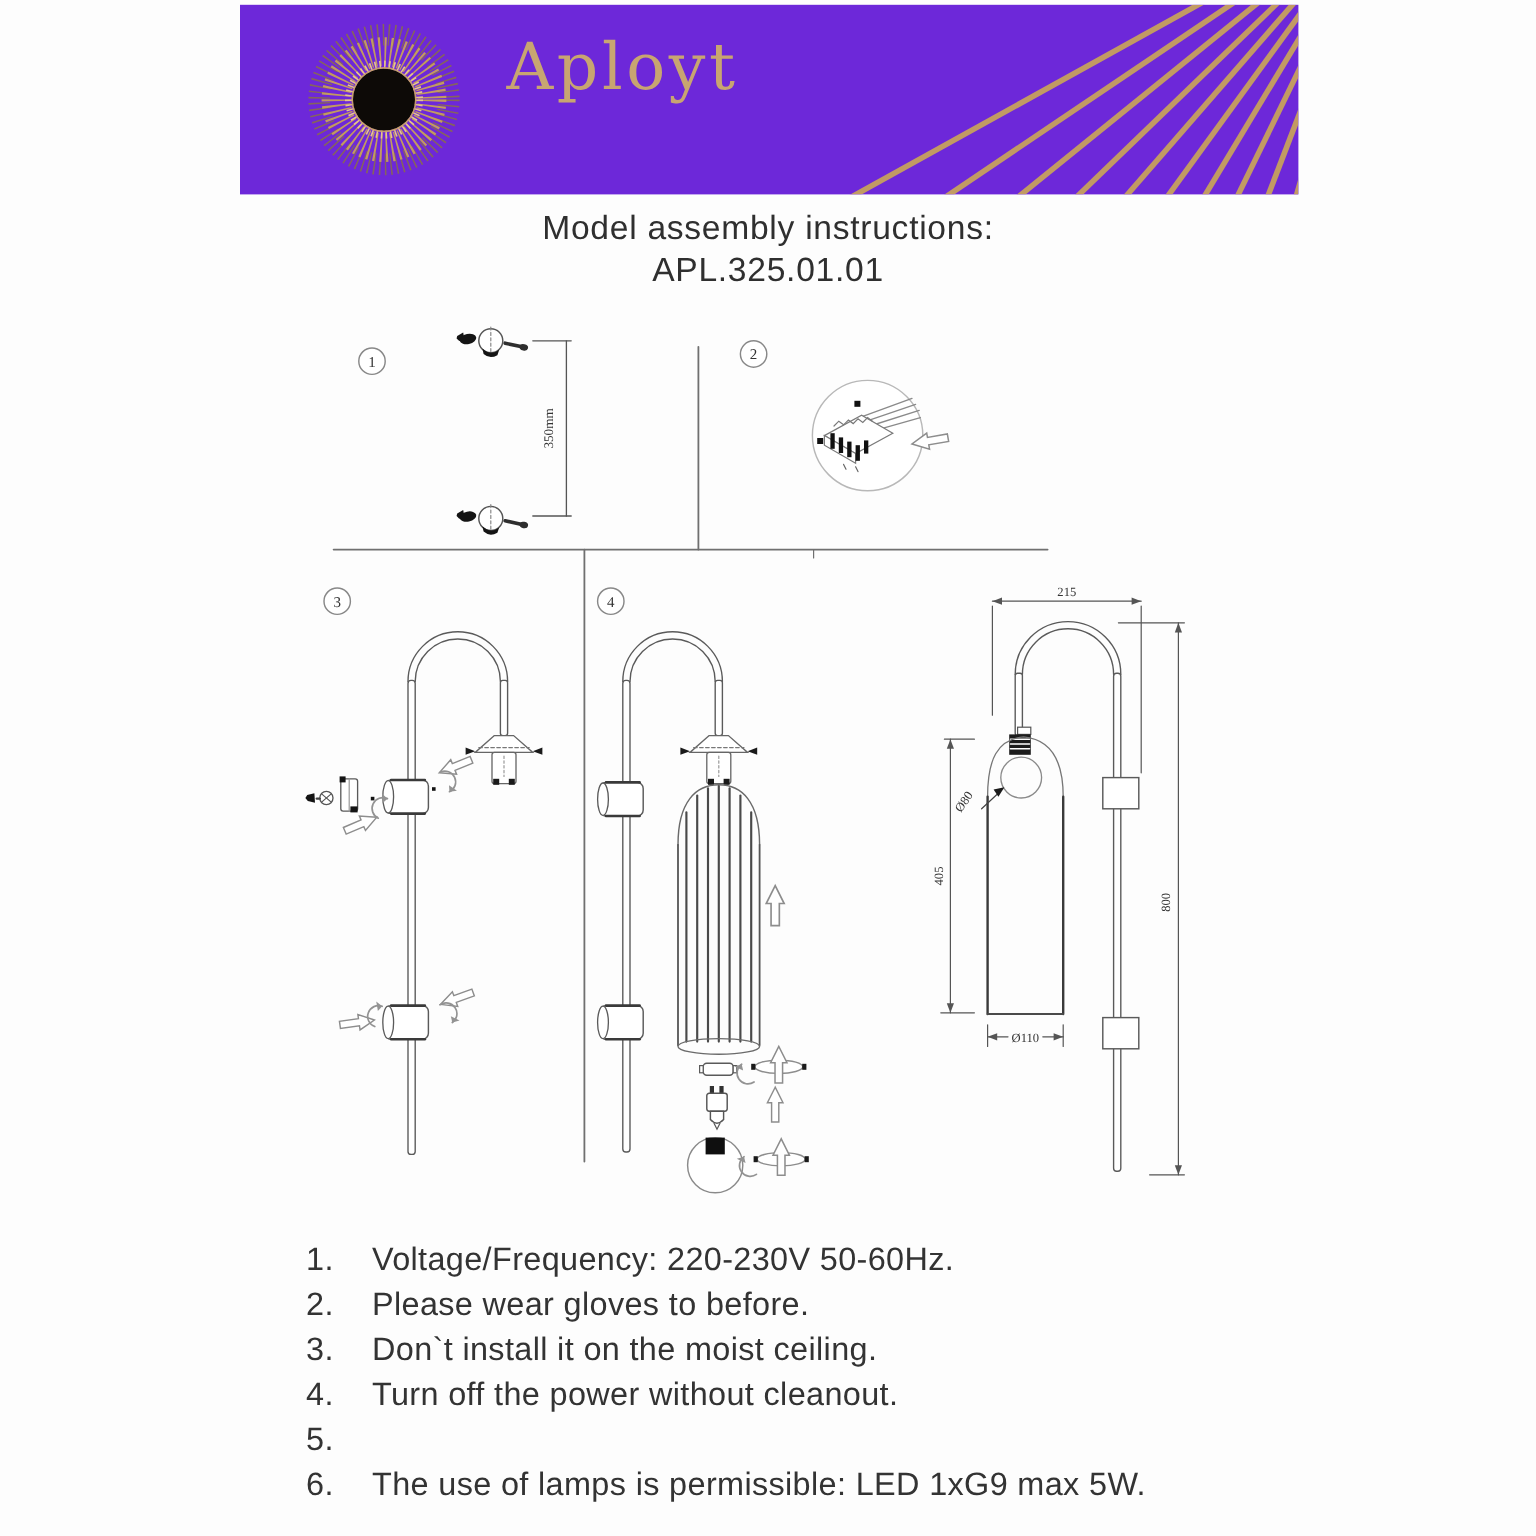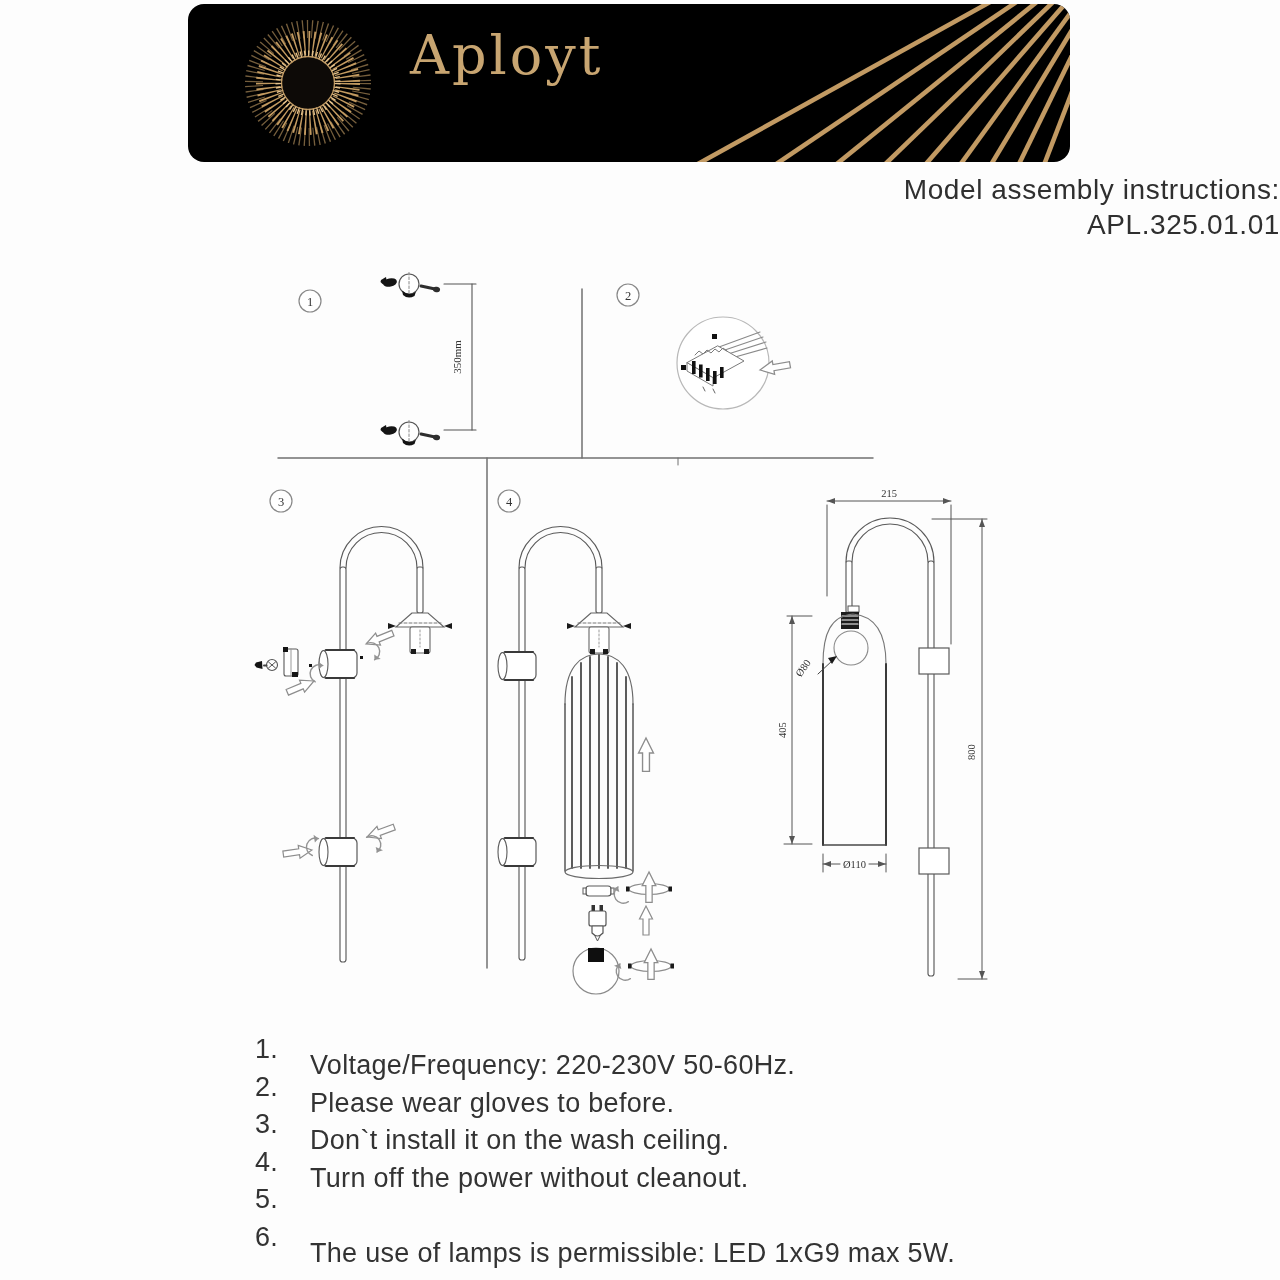--- a/index.html
+++ b/index.html
@@ -1,27 +1,27 @@
 <!DOCTYPE html>
 <html><head>
 <meta charset="utf-8">
 <style>
   html,body{margin:0;padding:0;}
   .page{position:relative;width:1280px;height:1280px;background:#fdfdfd;overflow:hidden;
         font-family:"Liberation Sans",sans-serif;}
-  .header{position:absolute;left:188px;top:4px;width:882px;height:158px;background:#000000;overflow:hidden;border-radius:16px;}
+  .header{position:absolute;left:200px;top:4px;width:882px;height:158px;background:#6d28d9;overflow:hidden;}
   .brand{position:absolute;left:222px;top:20px;font-family:"DejaVu Serif",serif;font-weight:400;
          font-size:54px;color:#c8a571;letter-spacing:3px;}
-  .titleblock{position:absolute;left:0;top:172px;width:1280px;text-align:right;color:#333;}
+  .titleblock{position:absolute;left:0;top:172px;width:1280px;text-align:center;color:#333;}
   .title-line{font-size:28px;letter-spacing:.6px;line-height:35px;color:#2f2f2f;}
   .diagram-svg{position:absolute;left:0;top:0;width:1280px;height:1280px;}
   .instructions{position:absolute;left:253px;top:1034px;width:815px;color:#333;}
   .instr-row{position:relative;height:37.6px;font-size:27px;letter-spacing:.3px;white-space:nowrap;}
   .instr-num{position:absolute;left:2px;top:0;}
-  .instr-text{position:absolute;left:57px;top:16px;}
+  .instr-text{position:absolute;left:57px;top:0;}
 </style>
 </head>
 <body>
 
 <div class="page">
 
   <div class="header">
     <svg width="882" height="158" viewBox="0 0 882 158">
 
       <g transform="translate(120,79)">
@@ -322,21 +322,21 @@
     <div class="instr-row">
       <span class="instr-num">1.</span>
       <span class="instr-text">Voltage/Frequency: 220-230V 50-60Hz.</span>
     </div>
     <div class="instr-row">
       <span class="instr-num">2.</span>
       <span class="instr-text">Please wear gloves to before.</span>
     </div>
     <div class="instr-row">
       <span class="instr-num">3.</span>
-      <span class="instr-text">Don`t install it on the wash ceiling.</span>
+      <span class="instr-text">Don`t install it on the moist ceiling.</span>
     </div>
     <div class="instr-row">
       <span class="instr-num">4.</span>
       <span class="instr-text">Turn off the power without cleanout.</span>
     </div>
     <div class="instr-row">
       <span class="instr-num">5.</span>
     </div>
     <div class="instr-row">
       <span class="instr-num">6.</span>

